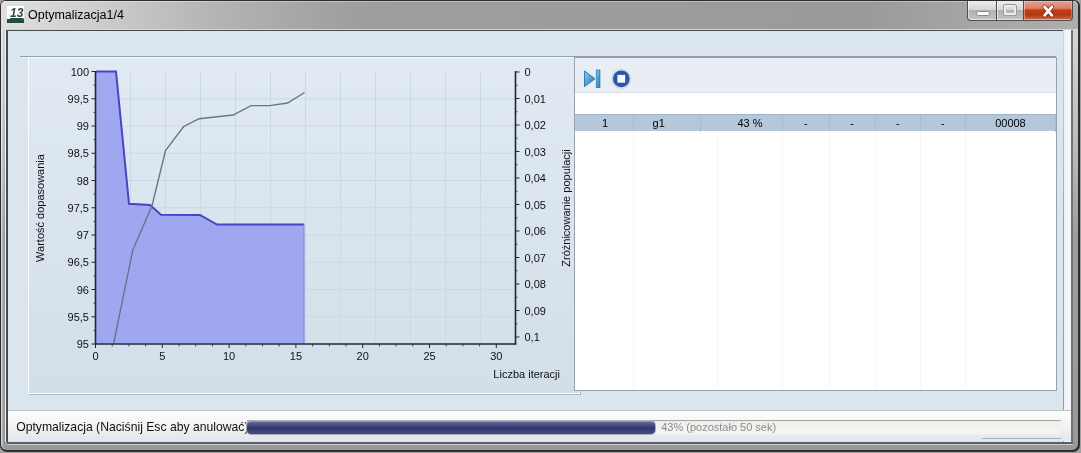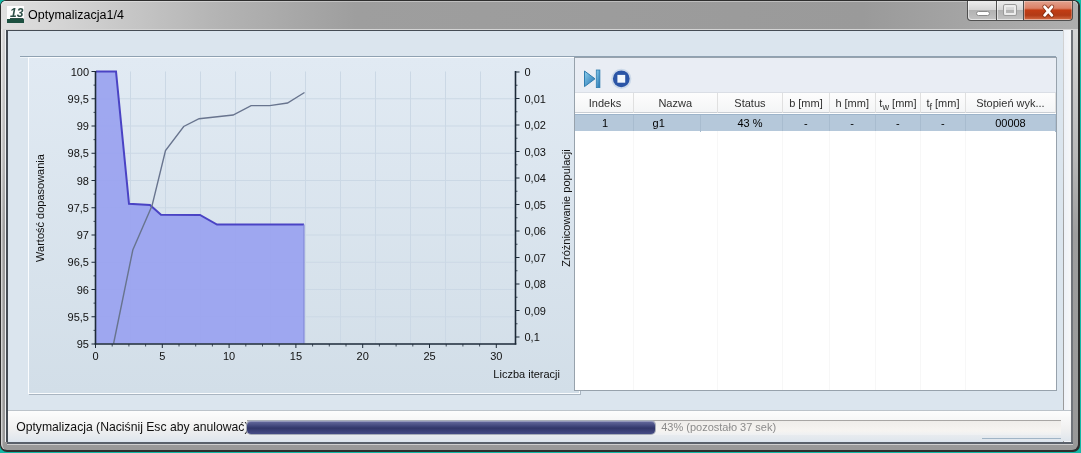--- a/index.html
+++ b/index.html
@@ -1,18 +1,18 @@
 <!DOCTYPE html>
 <html><head>
 <meta charset="utf-8">
 <style>
   html,body{margin:0;padding:0;background:#fff;}
   *{box-sizing:border-box;}
   body{font-family:"Liberation Sans", sans-serif;}
-  #stage{position:relative;width:1081px;height:453px;overflow:hidden;background:#14b8a6;}
+  #stage{position:relative;width:1081px;height:453px;overflow:hidden;background:#a3a3a3;}
   
   #win{position:absolute;left:0;top:0;width:1080px;height:452px;border-radius:6px 6px 7px 7px;
        background:#2e2e2e;}
   #frame{position:absolute;left:1px;top:1px;right:2px;bottom:2px;border-radius:5px 5px 6px 6px;
        background:linear-gradient(180deg,#d4d4d4 7%,#b8b8b8 35%,#9e9e9e 52%,#999999);
        box-shadow:inset 1.5px 1px 0 rgba(255,255,255,.55);}
   #tbar{position:absolute;left:1px;top:1px;width:1077px;height:28px;border-radius:5px 5px 0 0;
        background:linear-gradient(90deg,#e0e0e0,#cdcdcd 9%,#b4b4b4 20%,#9e9e9e 33%,#9a9a9a 80%,#a6a6a6 91%,#aeaeae);
        box-shadow:inset 0 1px 0 rgba(255,255,255,.35);}
   
@@ -241,30 +241,20 @@
                   <stop offset="1" stop-color="#1f6fae"></stop>
               </linearGradient>
             </defs>
             <path d="M9.5 13 L20 20.8 L9.5 28.6 Z" fill="url(#blu)" stroke="#2f7cae" stroke-width="1"></path>
             <rect x="21.3" y="12" width="3.6" height="17.6" fill="url(#blu)" stroke="#2f7cae" stroke-width="0.8"></rect>
             <circle cx="46.3" cy="20.8" r="9.3" fill="none" stroke="#ccd9e9" stroke-width="1.6"></circle>
             <circle cx="46.3" cy="20.8" r="8.4" fill="#2b55a6"></circle>
             <rect x="42.4" y="16.9" width="7.8" height="7.8" fill="#f2f7fc"></rect>
           </svg>
         </div>
-        <div id="thead">
-            <div class="hc" style="left: 2px; width: 56.5px;">Indeks</div>
-            <div class="hc" style="left: 58.5px; width: 84px;">Nazwa</div>
-            <div class="hc" style="left: 142.5px; width: 65.5px;">Status</div>
-            <div class="hc" style="left: 208px; width: 46.5px;">b&nbsp;[mm]</div>
-            <div class="hc" style="left: 254.5px; width: 46px;">h&nbsp;[mm]</div>
-            <div class="hc" style="left: 300.5px; width: 45.5px;">t<sub>w</sub>&nbsp;[mm]</div>
-            <div class="hc" style="left: 346px; width: 44.5px;">t<sub>f</sub>&nbsp;[mm]</div>
-            <div class="hc" style="left: 390.5px; width: 90.5px;">Stopień wyk...</div>
-          </div>
         <div id="trow">
             <div class="rc" style="left: 2px; width: 56.5px;">1</div>
             <div class="rc" style="left: 42px; width: 84px;">g1</div>
             <div class="rc" style="left: 142.5px; width: 65.5px;">43 %</div>
             <div class="rc" style="left: 208px; width: 46.5px;">-</div>
             <div class="rc" style="left: 254.5px; width: 46px;">-</div>
             <div class="rc" style="left: 300.5px; width: 45.5px;">-</div>
             <div class="rc" style="left: 346px; width: 44.5px;">-</div>
             <div class="rc" style="left: 390.5px; width: 90.5px;">00008</div>
           </div>
@@ -274,17 +264,17 @@
           <div class="colline" style="left: 253.5px;"></div>
           <div class="colline" style="left: 299.5px;"></div>
           <div class="colline" style="left: 345px;"></div>
           <div class="colline" style="left: 389.5px;"></div>
         </div>
       <div id="status">
         <div id="stext">Optymalizacja (Naciśnij Esc aby anulować)</div>
         <div id="ptrack"></div>
           <div id="grip"></div>
           <div id="pbar"></div>
-        <div id="ptext">43% (pozostało 37 sek)</div>
+        <div id="ptext">43% (pozostało 50 sek)</div>
       </div>
     </div>
   </div>
 </div>
 
 </body></html>

